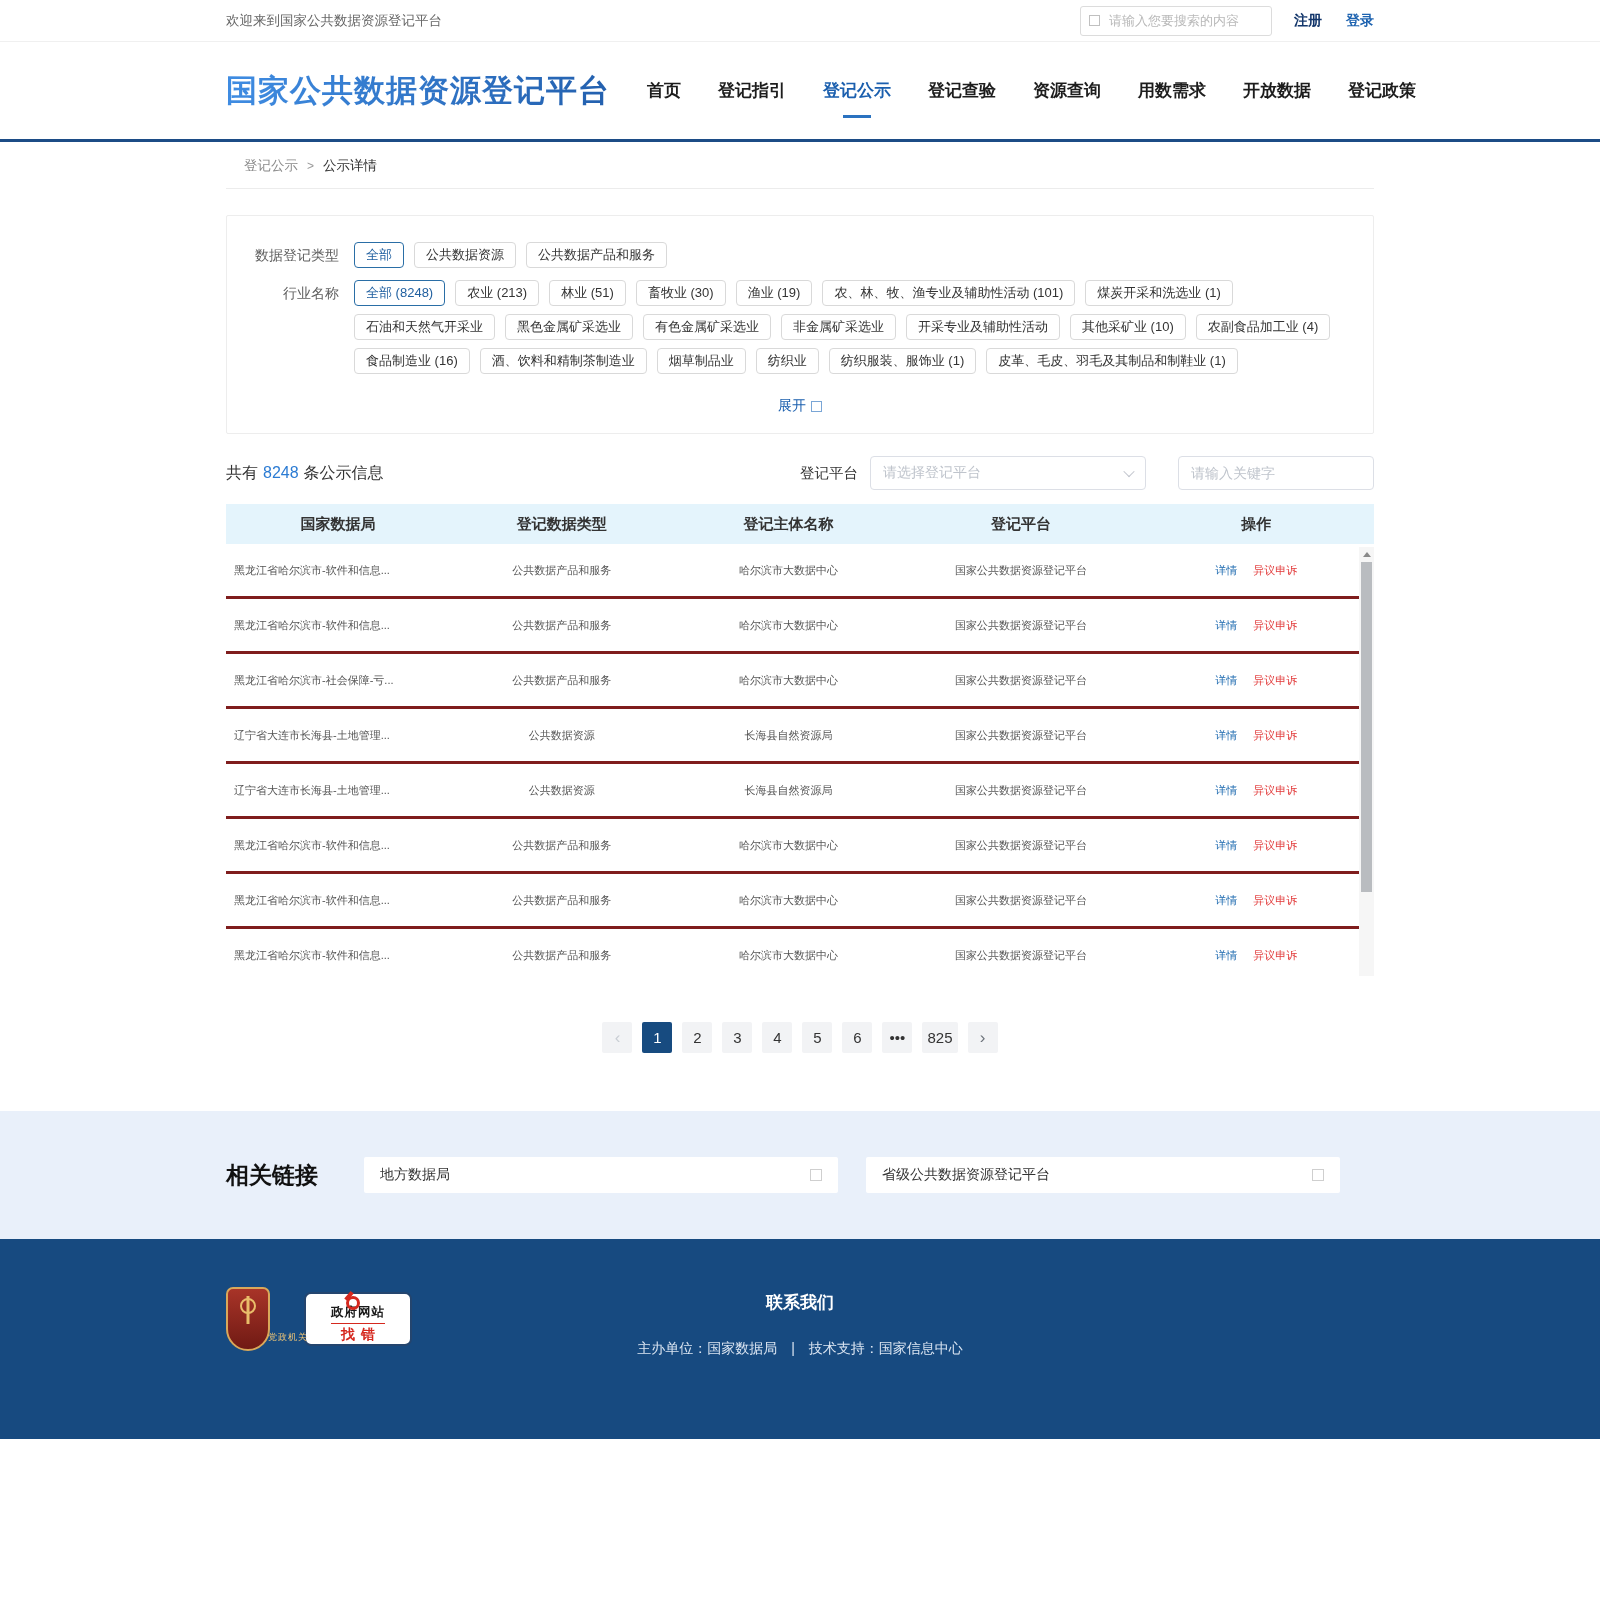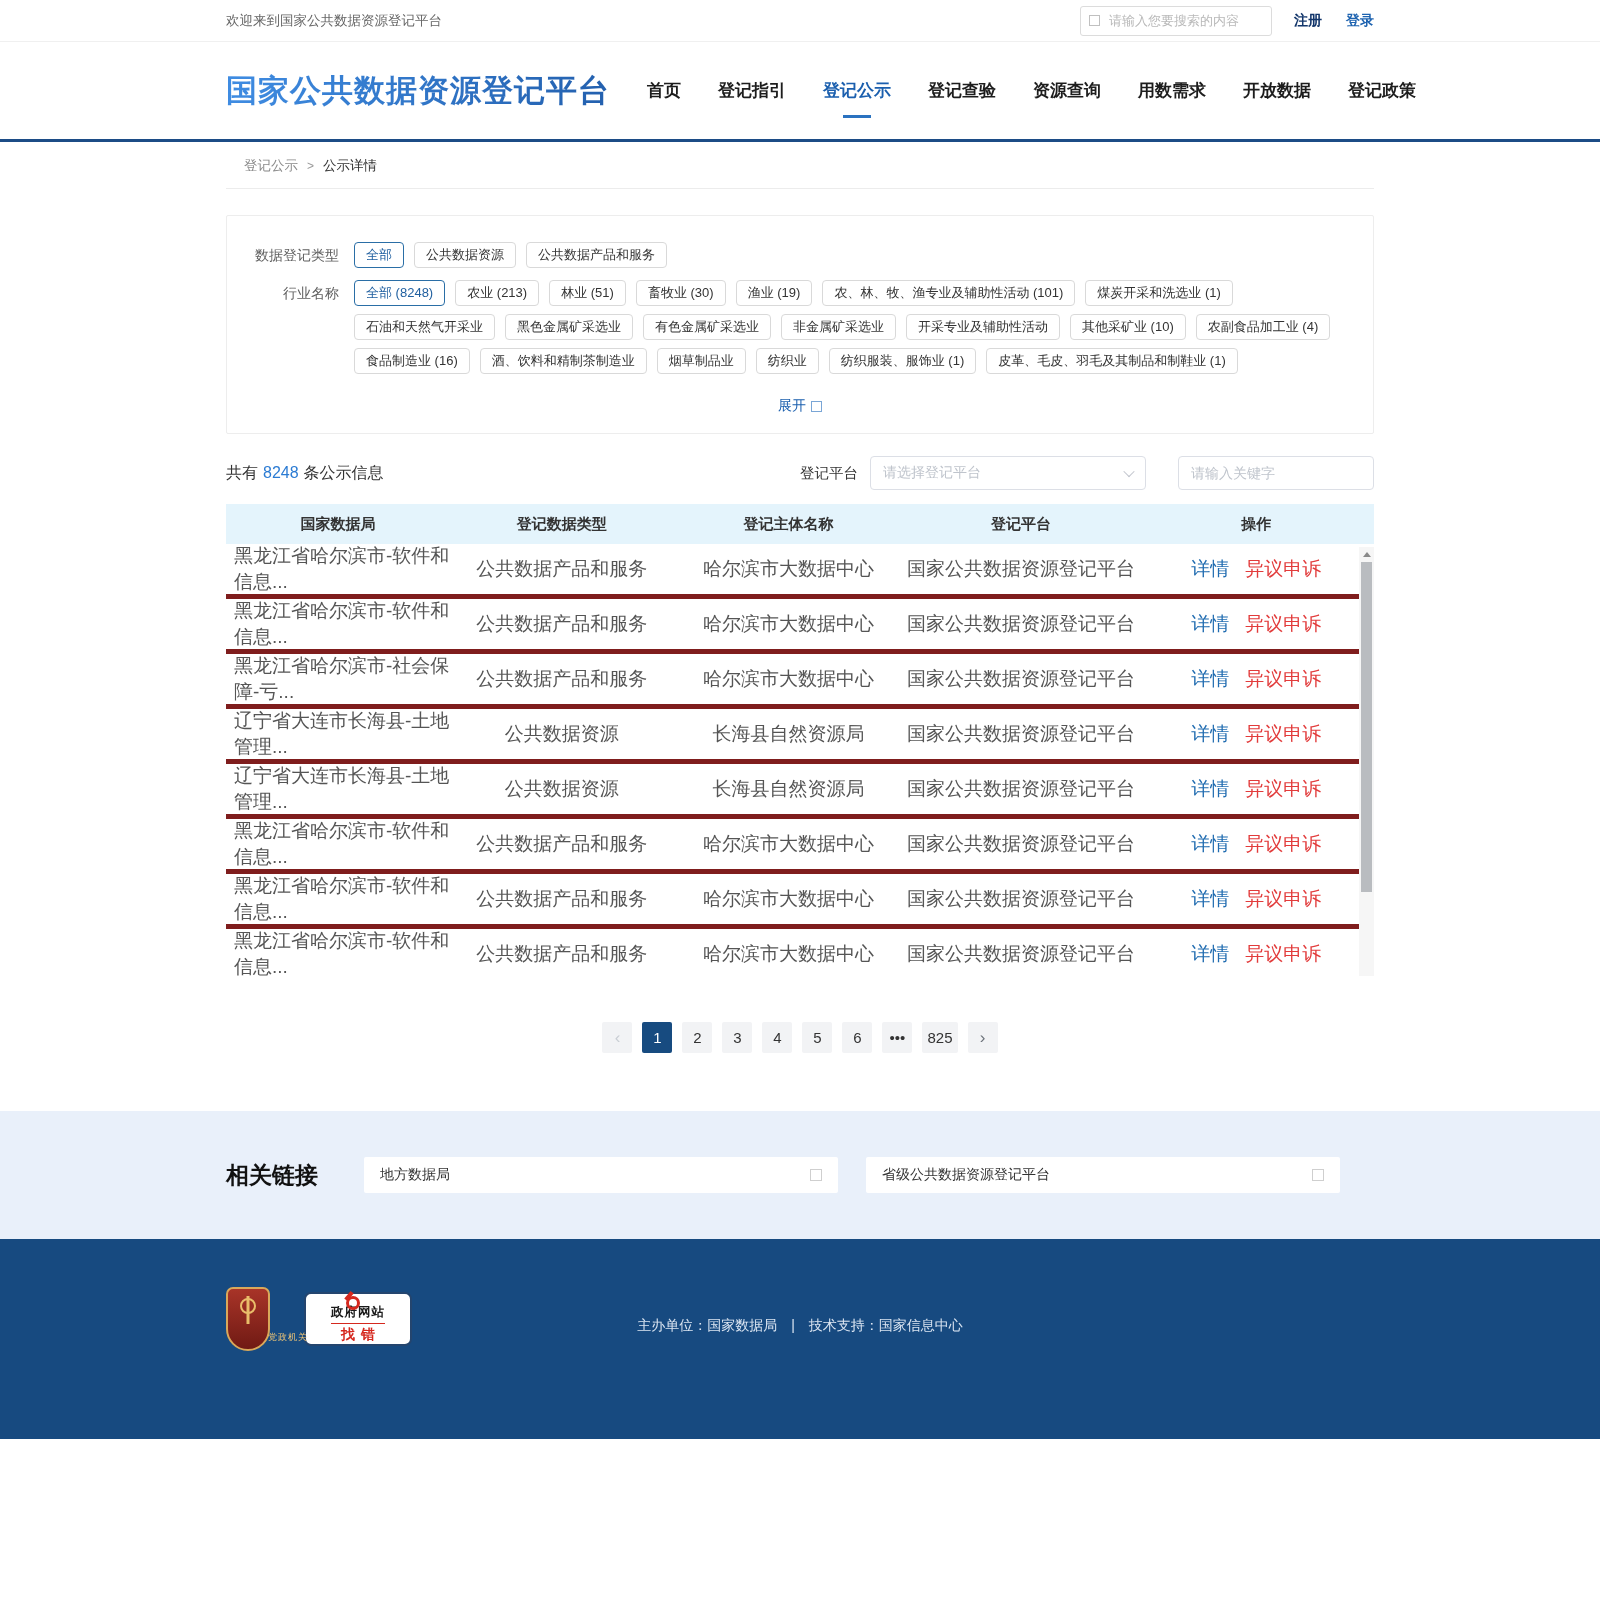--- a/index.html
+++ b/index.html
@@ -58,21 +58,21 @@
   .caret-down { margin-left:auto; width:8px; height:8px; border-right:1.5px solid #c0c4cc; border-bottom:1.5px solid #c0c4cc; transform:rotate(45deg) translate(-1px,-1px); }
   .keyword-input { width:196px; height:34px; border:1px solid #dcdfe6; border-radius:4px; margin-left:32px; padding:0 12px; font-size:14px; color:#333; outline:none; font-family:inherit; }
   .keyword-input::placeholder { color:#bfc4cc; }
 
   
   .table { margin-top:14px; }
   .thead { display:flex; align-items:center; height:40px; background:#e4f4fc; font-size:15px; font-weight:bold; color:#333; }
   .th, .td { text-align:center; }
   .c1 { width:19.5%; } .c2 { width:19.5%; } .c3 { width:20%; } .c4 { width:20.5%; } .c5 { width:20.5%; }
   .tbody { position:relative; height:432px; overflow:hidden; }
-  .trow { display:flex; align-items:center; height:55px; border-bottom:5px solid #7f1d1d; font-size:19px; color:#555; background:#fff; }
+  .trow { display:flex; align-items:center; height:55px; border-bottom:3px solid #7f1d1d; font-size:11px; color:#555; background:#fff; }
   .tbody .c1 { text-align:left; padding-left:8px; }
   .actions a { text-decoration:none; cursor:pointer; }
   .detail { color:#1f6bb0; margin-right:16px; }
   .appeal { color:#e23b3b; }
   .scrollbar { position:absolute; top:3px; right:0; bottom:0; width:15px; background:#f6f6f6; }
   .scroll-arrow { height:14px; display:flex; align-items:center; justify-content:center; cursor:pointer; }
   .scroll-arrow i { display:block; width:0; height:0; border-left:4px solid transparent; border-right:4px solid transparent; border-bottom:5px solid #8a8a8a; }
   .scroll-thumb { position:absolute; top:15px; left:2px; width:11px; height:330px; background:#b9bcc0; cursor:pointer; }
 
   
@@ -326,19 +326,20 @@
         <span class="magnifier">
           <span class="mag-circle"></span>
             <span class="mag-handle"></span>
         </span>
         <span class="find-text">
           <span class="find-top">政府网站</span>
           <span class="find-bottom" style="display:block;">找错</span>
         </span>
       </div>
     </div>
+    <div class="contact">联系我们</div>
     <div class="sponsor-line">
       <span>主办单位：国家数据局</span>
       <span>|</span>
       <span>技术支持：国家信息中心</span>
     </div>
   </div>
 </div>
 
 </body></html>

